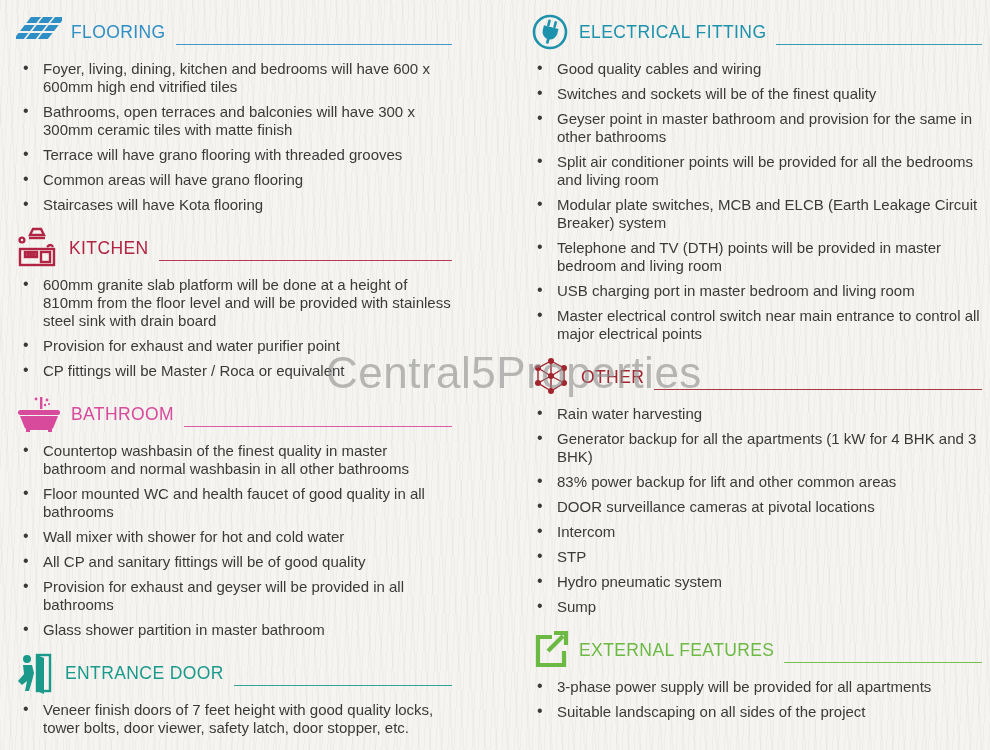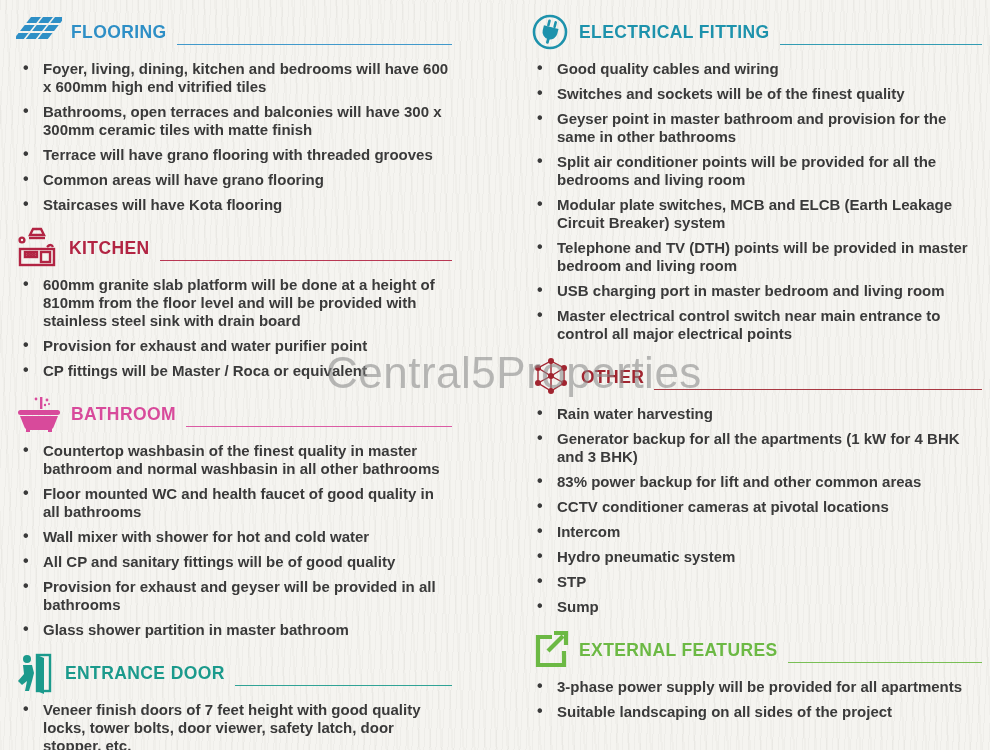--- a/index.html
+++ b/index.html
@@ -13,23 +13,23 @@
     overflow:hidden;
     position:relative;
   }
   .page{position:relative;width:990px;height:750px;overflow:hidden;}
   .col{position:absolute;top:10px;}
   .col-left{left:16px;width:436px;}
   .col-right{left:530px;width:452px;}
   .section{margin-bottom:12px;}
   .sec-header{display:flex;align-items:center;min-height:44px;}
   .sec-icon{flex:0 0 auto;margin-right:9px;display:flex;align-items:center;justify-content:center;}
-  .sec-title{font-size:17.5px;font-weight:bold;letter-spacing:0.4px;white-space:nowrap;text-align:center;}
+  .sec-title{font-size:17.5px;font-weight:normal;letter-spacing:0.4px;white-space:nowrap;text-align:center;}
   .sec-rule{flex:1 1 auto;border-bottom:1.6px solid currentColor;align-self:flex-end;margin-bottom:9px;margin-left:10px;opacity:0.9;}
-  ul.items{list-style:none;margin:6px 0 0 0;padding:0;color:#3a3a3a;font-weight:bold;}
+  ul.items{list-style:none;margin:6px 0 0 0;padding:0;color:#3a3a3a;}
   ul.items li{
     position:relative;padding-left:27px;margin-bottom:7px;
     font-size:15px;line-height:18px;color:#3a3a3a;
   }
   ul.items li::before{
     content:"\2022";
     position:absolute;left:7px;top:-1px;
     font-size:16px;color:#3a3a3a;
   }
   .watermark{
@@ -201,24 +201,24 @@
             </g>
           </svg>
         </span>
         <span class="sec-title">OTHER</span>
         <span class="sec-rule"></span>
       </div>
       <ul class="items">
         <li>Rain water harvesting</li>
         <li>Generator backup for all the apartments (1 kW for 4 BHK and 3 BHK)</li>
         <li>83% power backup for lift and other common areas</li>
-        <li>CCTV conditioner cameras at pivotal locations</li>
+        <li>DOOR surveillance cameras at pivotal locations</li>
         <li>Intercom</li>
+        <li>STP</li>
         <li>Hydro pneumatic system</li>
-        <li>STP</li>
         <li>Sump</li>
       </ul>
     </div>
 
     <div class="section" style="color: rgb(108, 185, 68);">
       <div class="sec-header">
         <span class="sec-icon">
           <svg width="40" height="42" viewBox="0 0 40 42" fill="none" stroke="currentColor">
             <path d="M22 8 L8 8 L8 36 L34 36 L34 22" stroke-width="4.2"></path>
             <line x1="18" y1="22" x2="33" y2="7" stroke-width="4.2"></line>

